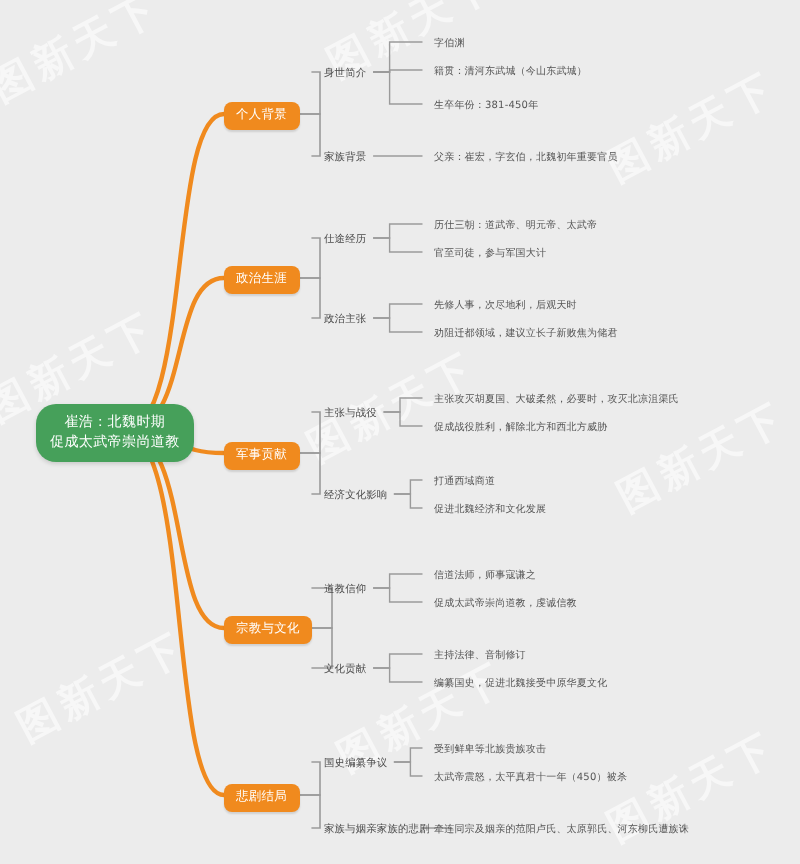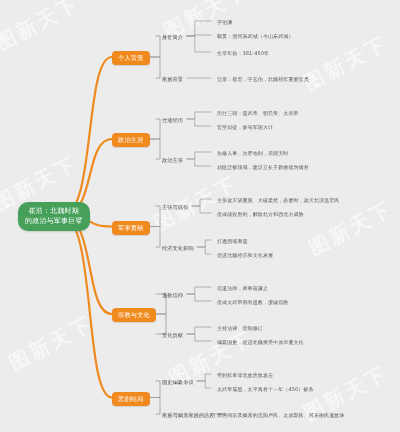--- a/index.html
+++ b/index.html
@@ -116,21 +116,21 @@
       <path d="M197.2,381 H205.2 V374 H211" fill="none" stroke="#9a9a9a" stroke-width="0.7" stroke-linecap="round"></path>
       <path d="M197.2,381 H205.2 V388 H211" fill="none" stroke="#9a9a9a" stroke-width="0.7" stroke-linecap="round"></path>
       <path d="M218,414 H226 V414 H211" fill="none" stroke="#9a9a9a" stroke-width="0.7" stroke-linecap="round"></path>
       <path d="M150,397.5 H160 V381 H156" fill="none" stroke="#9a9a9a" stroke-width="0.8" stroke-linecap="round"></path>
       <path d="M150,397.5 H160 V414 H156" fill="none" stroke="#9a9a9a" stroke-width="0.8" stroke-linecap="round"></path>
       <path d="M62,216 C96,216 84,397.5 112,397.5" fill="none" stroke="#f08a1e" stroke-width="2.2" stroke-linecap="round"></path>
     </svg>
 
   <div class="node root" id="root-node" style="left: 18px; top: 202px;">
     <div>崔浩：北魏时期</div>
-    <div>的政治与军事巨擘</div>
+    <div>促成太武帝崇尚道教</div>
   </div>
 
   <div id="nodes-host">
       <div class="node leaf" style="left: 215px; top: 17.5px;">字伯渊</div>
       <div class="node leaf" style="left: 215px; top: 31.5px;">籍贯：清河东武城（今山东武城）</div>
       <div class="node leaf" style="left: 215px; top: 48.5px;">生卒年份：381-450年</div>
       <div class="node sub" style="left: 160px; top: 32.5px;">身世简介</div>
       <div class="node leaf" style="left: 215px; top: 74.5px;">父亲：崔宏，字玄伯，北魏初年重要官员</div>
       <div class="node sub" style="left: 160px; top: 74.5px;">家族背景</div>
       <div class="node branch" style="left: 112px; top: 51px;">个人背景</div>

